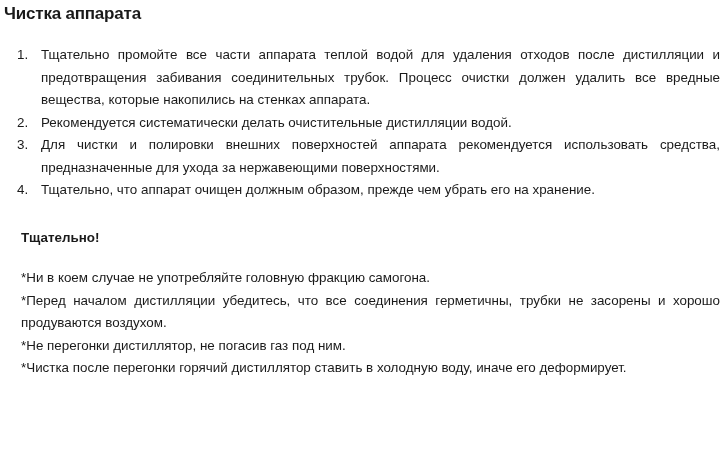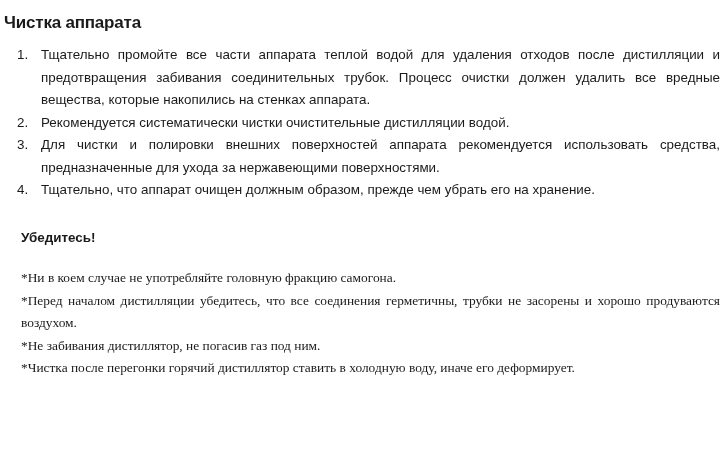--- a/index.html
+++ b/index.html
@@ -11,21 +11,21 @@
       width: 724px;
       height: 455px;
       overflow: hidden;
       position: relative;
       font-family: "Liberation Sans", "DejaVu Sans", sans-serif;
       color: #1a1a1a;
     }
     .title {
       position: absolute;
       left: 4px;
-      top: 11px;
+      top: 2px;
       font-size: 17px;
       font-weight: bold;
       line-height: 24px;
       letter-spacing: -0.2px;
       margin: 0;
       text-align: center;
     }
     .steps {
       position: absolute;
       left: 0;
@@ -62,47 +62,46 @@
       top: 267px;
       width: 699px;
       margin: 0;
       padding: 0;
       list-style: none;
       font-size: 13.4px;
       line-height: 22.5px;
     }
     .notes li {
       text-align: justify;
-      font-family: Liberation Serif, serif;
     }
   </style>
 </head>
 <body>
 
 <h1 class="title">Чистка аппарата</h1>
 
 <ol class="steps">
   <li>
     <span class="num">1.</span>
     <span>Тщательно промойте все части аппарата теплой водой для удаления отходов после дистилляции и предотвращения забивания соединительных трубок. Процесс очистки должен удалить все вредные вещества, которые накопились на стенках аппарата.</span>
   </li>
   <li>
     <span class="num">2.</span>
-    <span>Рекомендуется систематически чистки очистительные дистилляции водой.</span>
+    <span>Рекомендуется систематически делать очистительные дистилляции водой.</span>
   </li>
   <li>
     <span class="num">3.</span>
     <span>Для чистки и полировки внешних поверхностей аппарата рекомендуется использовать средства, предназначенные для ухода за нержавеющими поверхностями.</span>
   </li>
   <li>
     <span class="num">4.</span>
     <span>Тщательно, что аппарат очищен должным образом, прежде чем убрать его на хранение.</span>
   </li>
 </ol>
 
-<h2 class="warning-title">Убедитесь!</h2>
+<h2 class="warning-title">Тщательно!</h2>
 
 <ul class="notes">
   <li>*Ни в коем случае не употребляйте головную фракцию самогона.</li>
   <li>*Перед началом дистилляции убедитесь, что все соединения герметичны, трубки не засорены и хорошо продуваются воздухом.</li>
-  <li>*Не забивания дистиллятор, не погасив газ под ним.</li>
+  <li>*Не перегонки дистиллятор, не погасив газ под ним.</li>
   <li>*Чистка после перегонки горячий дистиллятор ставить в холодную воду, иначе его деформирует.</li>
 </ul>
 
 </body></html>

